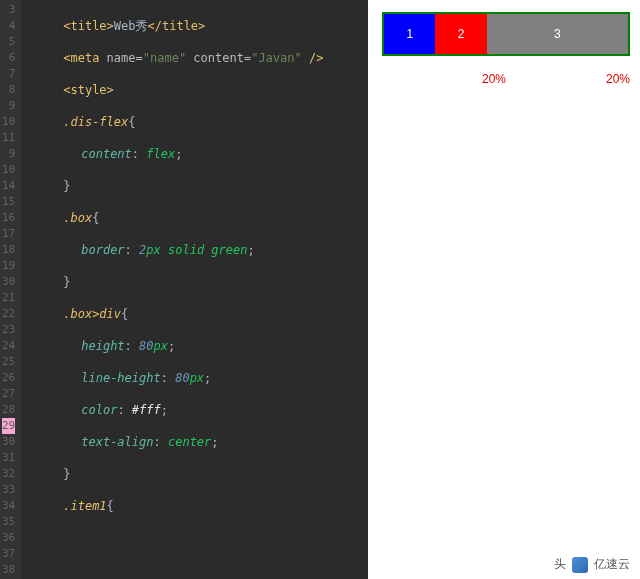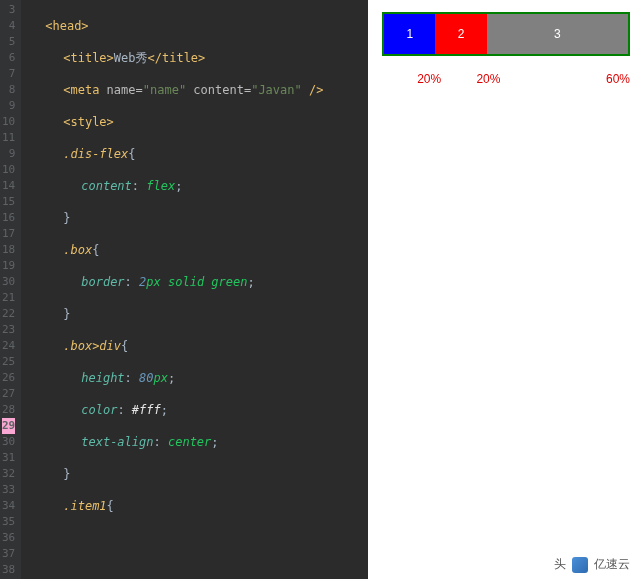--- a/index.html
+++ b/index.html
@@ -2,21 +2,21 @@
 <html><head>
 <meta charset="utf-8">
 <style>
 * { margin: 0; padding: 0; box-sizing: border-box; }
 body { font-family: Consolas, Monaco, monospace; font-size: 12px; background: #fff; }
 .container { display: flex; width: 640px; height: 579px; }
 .editor { width: 370px; background: #2b2b2b; display: flex; overflow: hidden; }
 .gutter { background: #313335; color: #606366; text-align: right; padding: 2px 6px 2px 2px; user-select: none; line-height: 16px; font-size: 11px; }
 .code { flex: 1; padding: 2px 0 2px 6px; line-height: 16px; font-size: 12px; color: #a9b7c6; white-space: pre; position: relative; font-style: italic; }
 .line { height: 16px; }
-.line.hl { background: #f9a8d4; font-weight: bold; }
+.line.hl { background: #f9a8d4; }
 .ind1 { padding-left: 18px; }
 .ind2 { padding-left: 36px; }
 .ind3 { padding-left: 54px; }
 .tag { color: #e8bf6a; font-style: normal; }
 .attr { color: #bababa; font-style: normal; }
 .str { color: #6a8759; font-style: normal; }
 .sel { color: #e8bf6a; }
 .prop { color: #5fbaa7; }
 .val { color: #22c55e; }
 .num { color: #6897bb; }
@@ -75,32 +75,32 @@
         <div class="line">31</div>
         <div class="line">32</div>
         <div class="line">33</div>
         <div class="line">34</div>
         <div class="line">35</div>
         <div class="line">36</div>
         <div class="line">37</div>
         <div class="line">38</div>
       </div>
     <div class="code">
-<div class="line ind1"><span class="tag">&lt;head&gt;</span></div>
 <div class="line ind2"><span class="tag">&lt;title&gt;</span><span class="txt">Web秀</span><span class="tag">&lt;/title&gt;</span></div>
 <div class="line ind2"><span class="tag">&lt;meta </span><span class="attr">name=</span><span class="str">"<span>name</span>"</span><span class="attr"> content=</span><span class="str">"<span>Javan</span>"</span><span class="tag"> /&gt;</span></div>
 <div class="line ind2"><span class="tag">&lt;style&gt;</span></div>
 <div class="line ind2"><span class="sel">.dis-flex</span><span class="pn">{</span></div>
 <div class="line ind3"><span class="prop">content</span><span class="pn">: </span><span class="val">flex</span><span class="pn">;</span></div>
 <div class="line ind2"><span class="pn">}</span></div>
 <div class="line ind2"><span class="sel">.box</span><span class="pn">{</span></div>
 <div class="line ind3"><span class="prop">border</span><span class="pn">: </span><span class="num">2</span><span class="val">px</span><span class="val"> </span><span class="val">solid green</span><span class="pn">;</span></div>
 <div class="line ind2"><span class="pn">}</span></div>
 <div class="line ind2"><span class="sel">.box&gt;div</span><span class="pn">{</span></div>
 <div class="line ind3"><span class="prop">height</span><span class="pn">: </span><span class="num">80</span><span class="val">px</span><span class="pn">;</span></div>
+<div class="line ind3"><span class="prop">line-height</span><span class="pn">: </span><span class="num">80</span><span class="val">px</span><span class="pn">;</span></div>
 <div class="line ind3"><span class="prop">color</span><span class="pn">: </span><span class="hex">#fff</span><span class="pn">;</span></div>
 <div class="line ind3"><span class="prop">text-align</span><span class="pn">: </span><span class="val">center</span><span class="pn">;</span></div>
 <div class="line ind2"><span class="pn">}</span></div>
 <div class="line ind2"><span class="sel">.item1</span><span class="pn">{</span></div>
 
 
 
 
 
 
@@ -120,21 +120,20 @@
   </div>
   <div class="preview">
     <div class="box">
       <div class="i1">1</div>
       <div class="i2">2</div>
       <div class="i3">3</div>
     </div>
     <div class="percents">
       <div class="p1">20%</div>
       <div class="p2">20%</div>
-      <div class="p3">60%</div>
     </div>
     <div class="footer">
       <span class="head-ico">头</span>
       <span class="footer-ico"></span>
       <span>亿速云</span>
     </div>
   </div>
 </div>
 
 </body></html>

